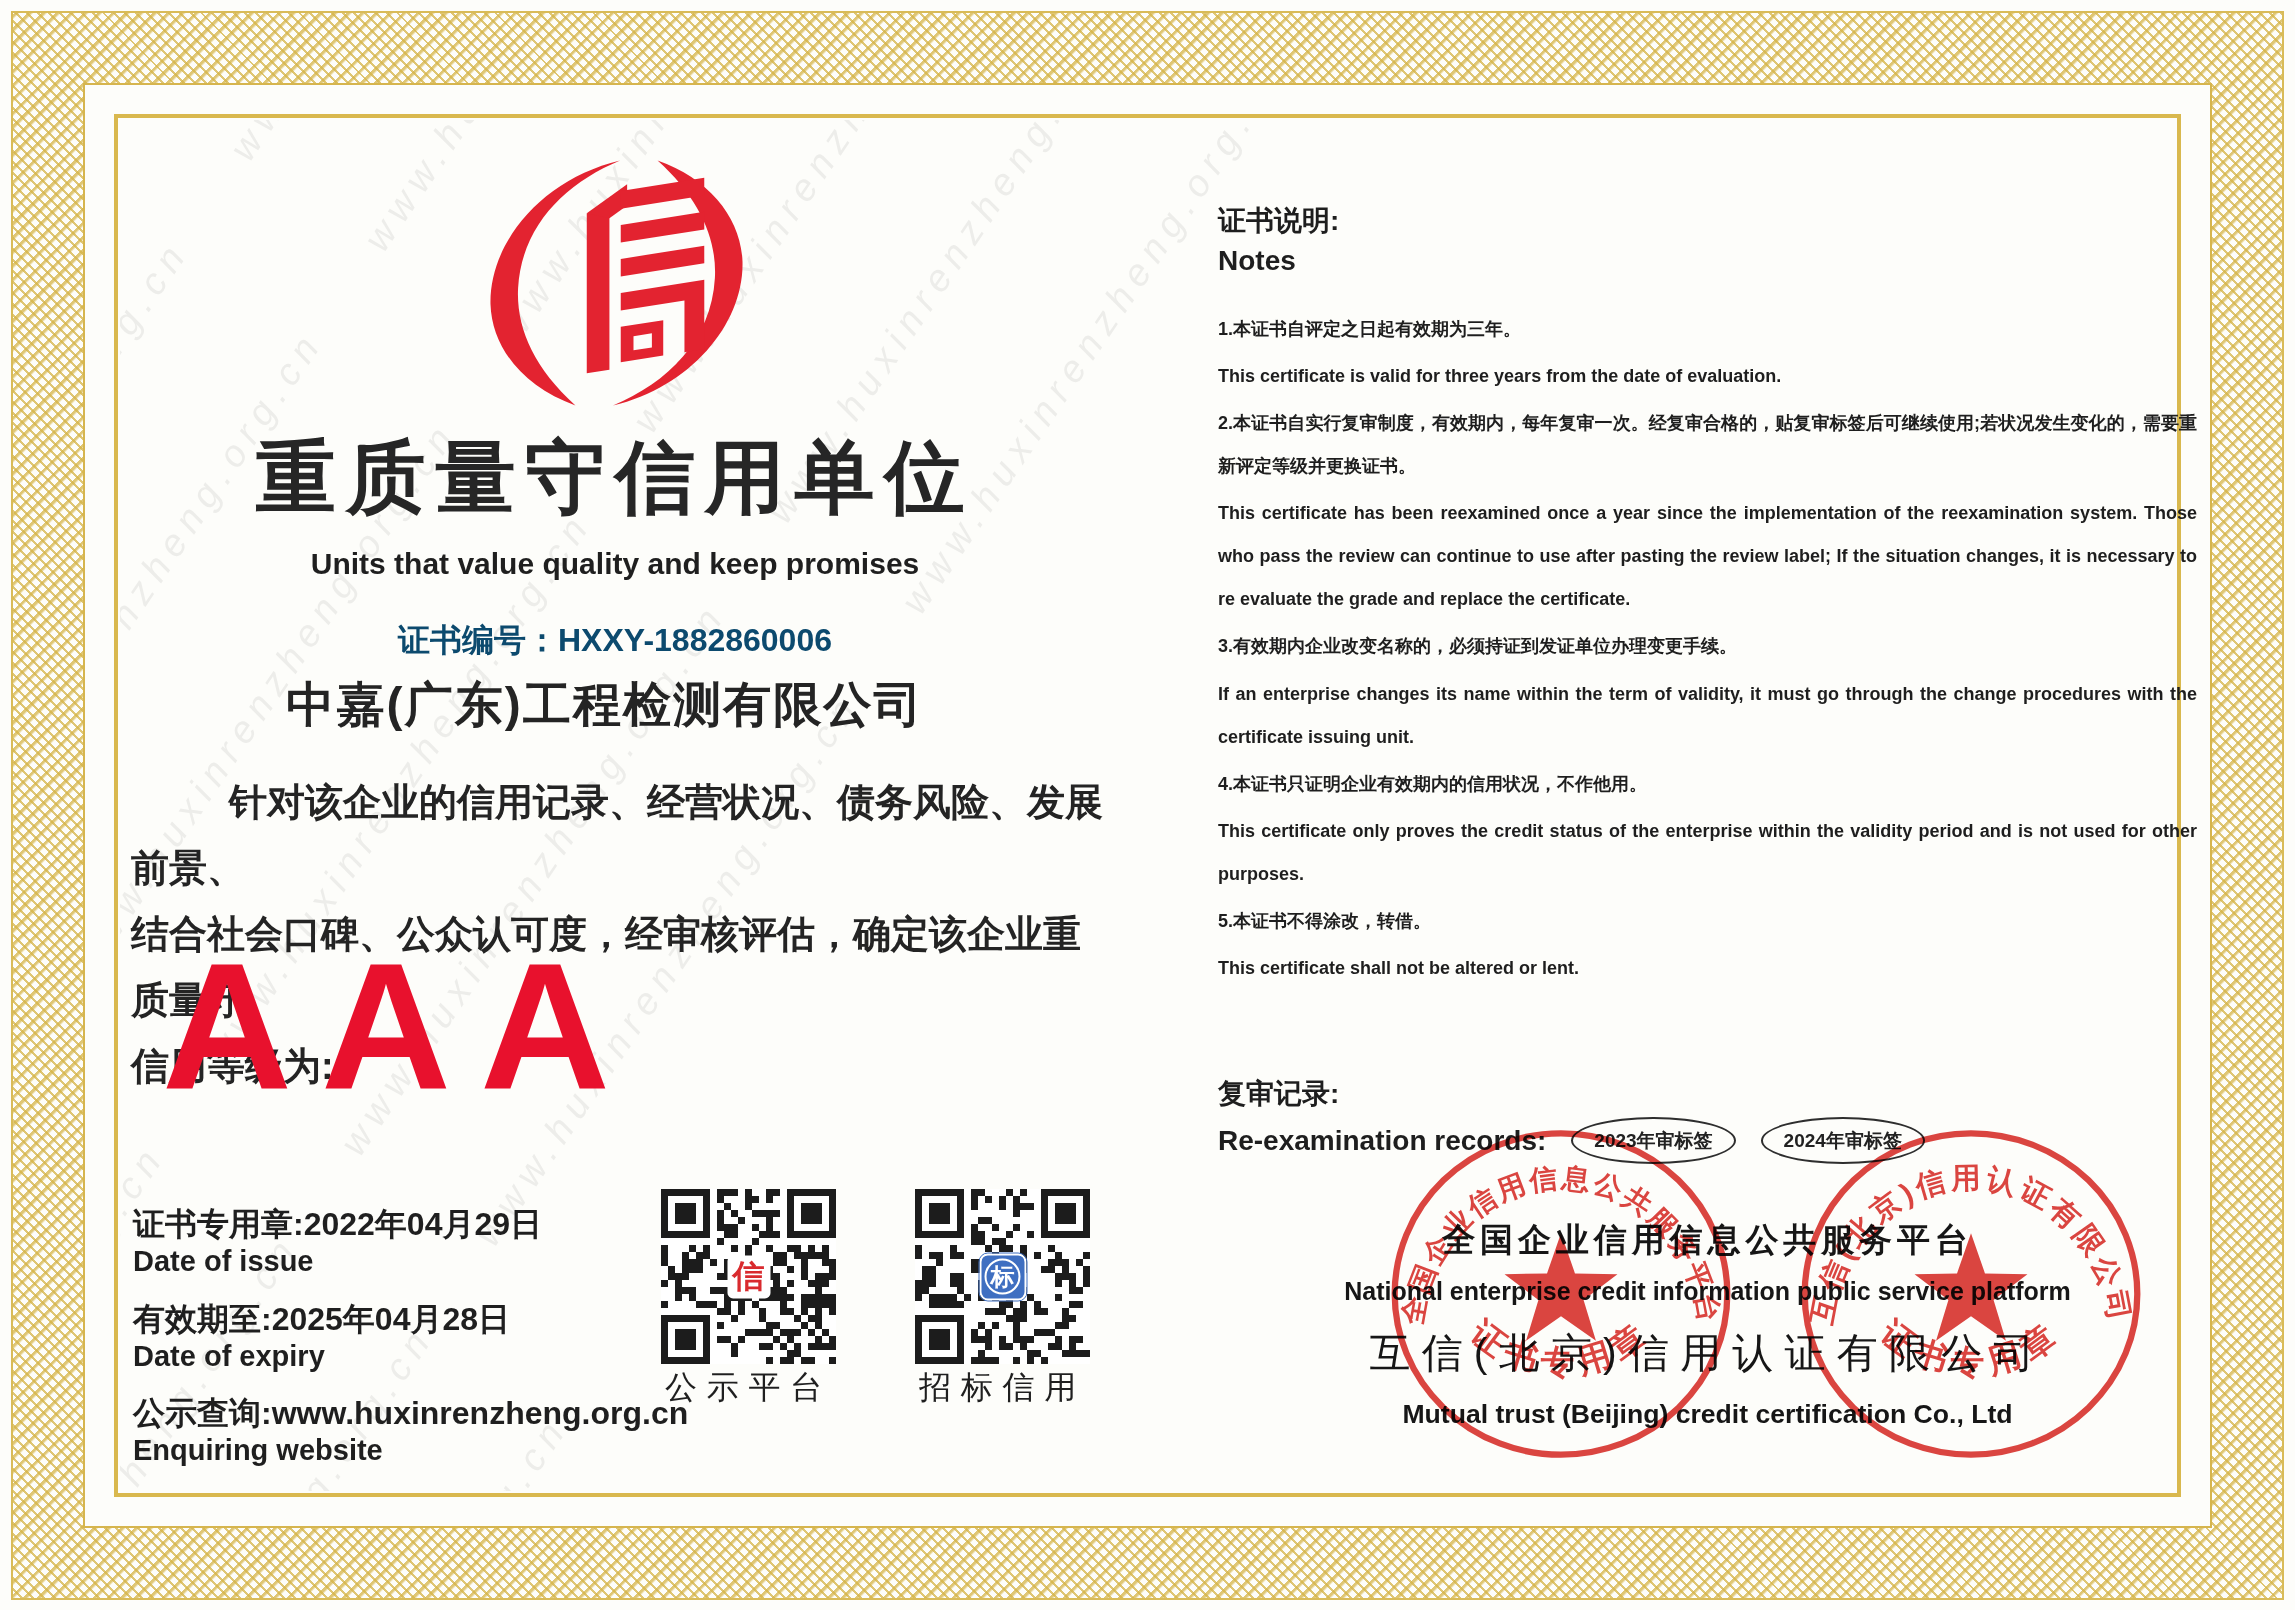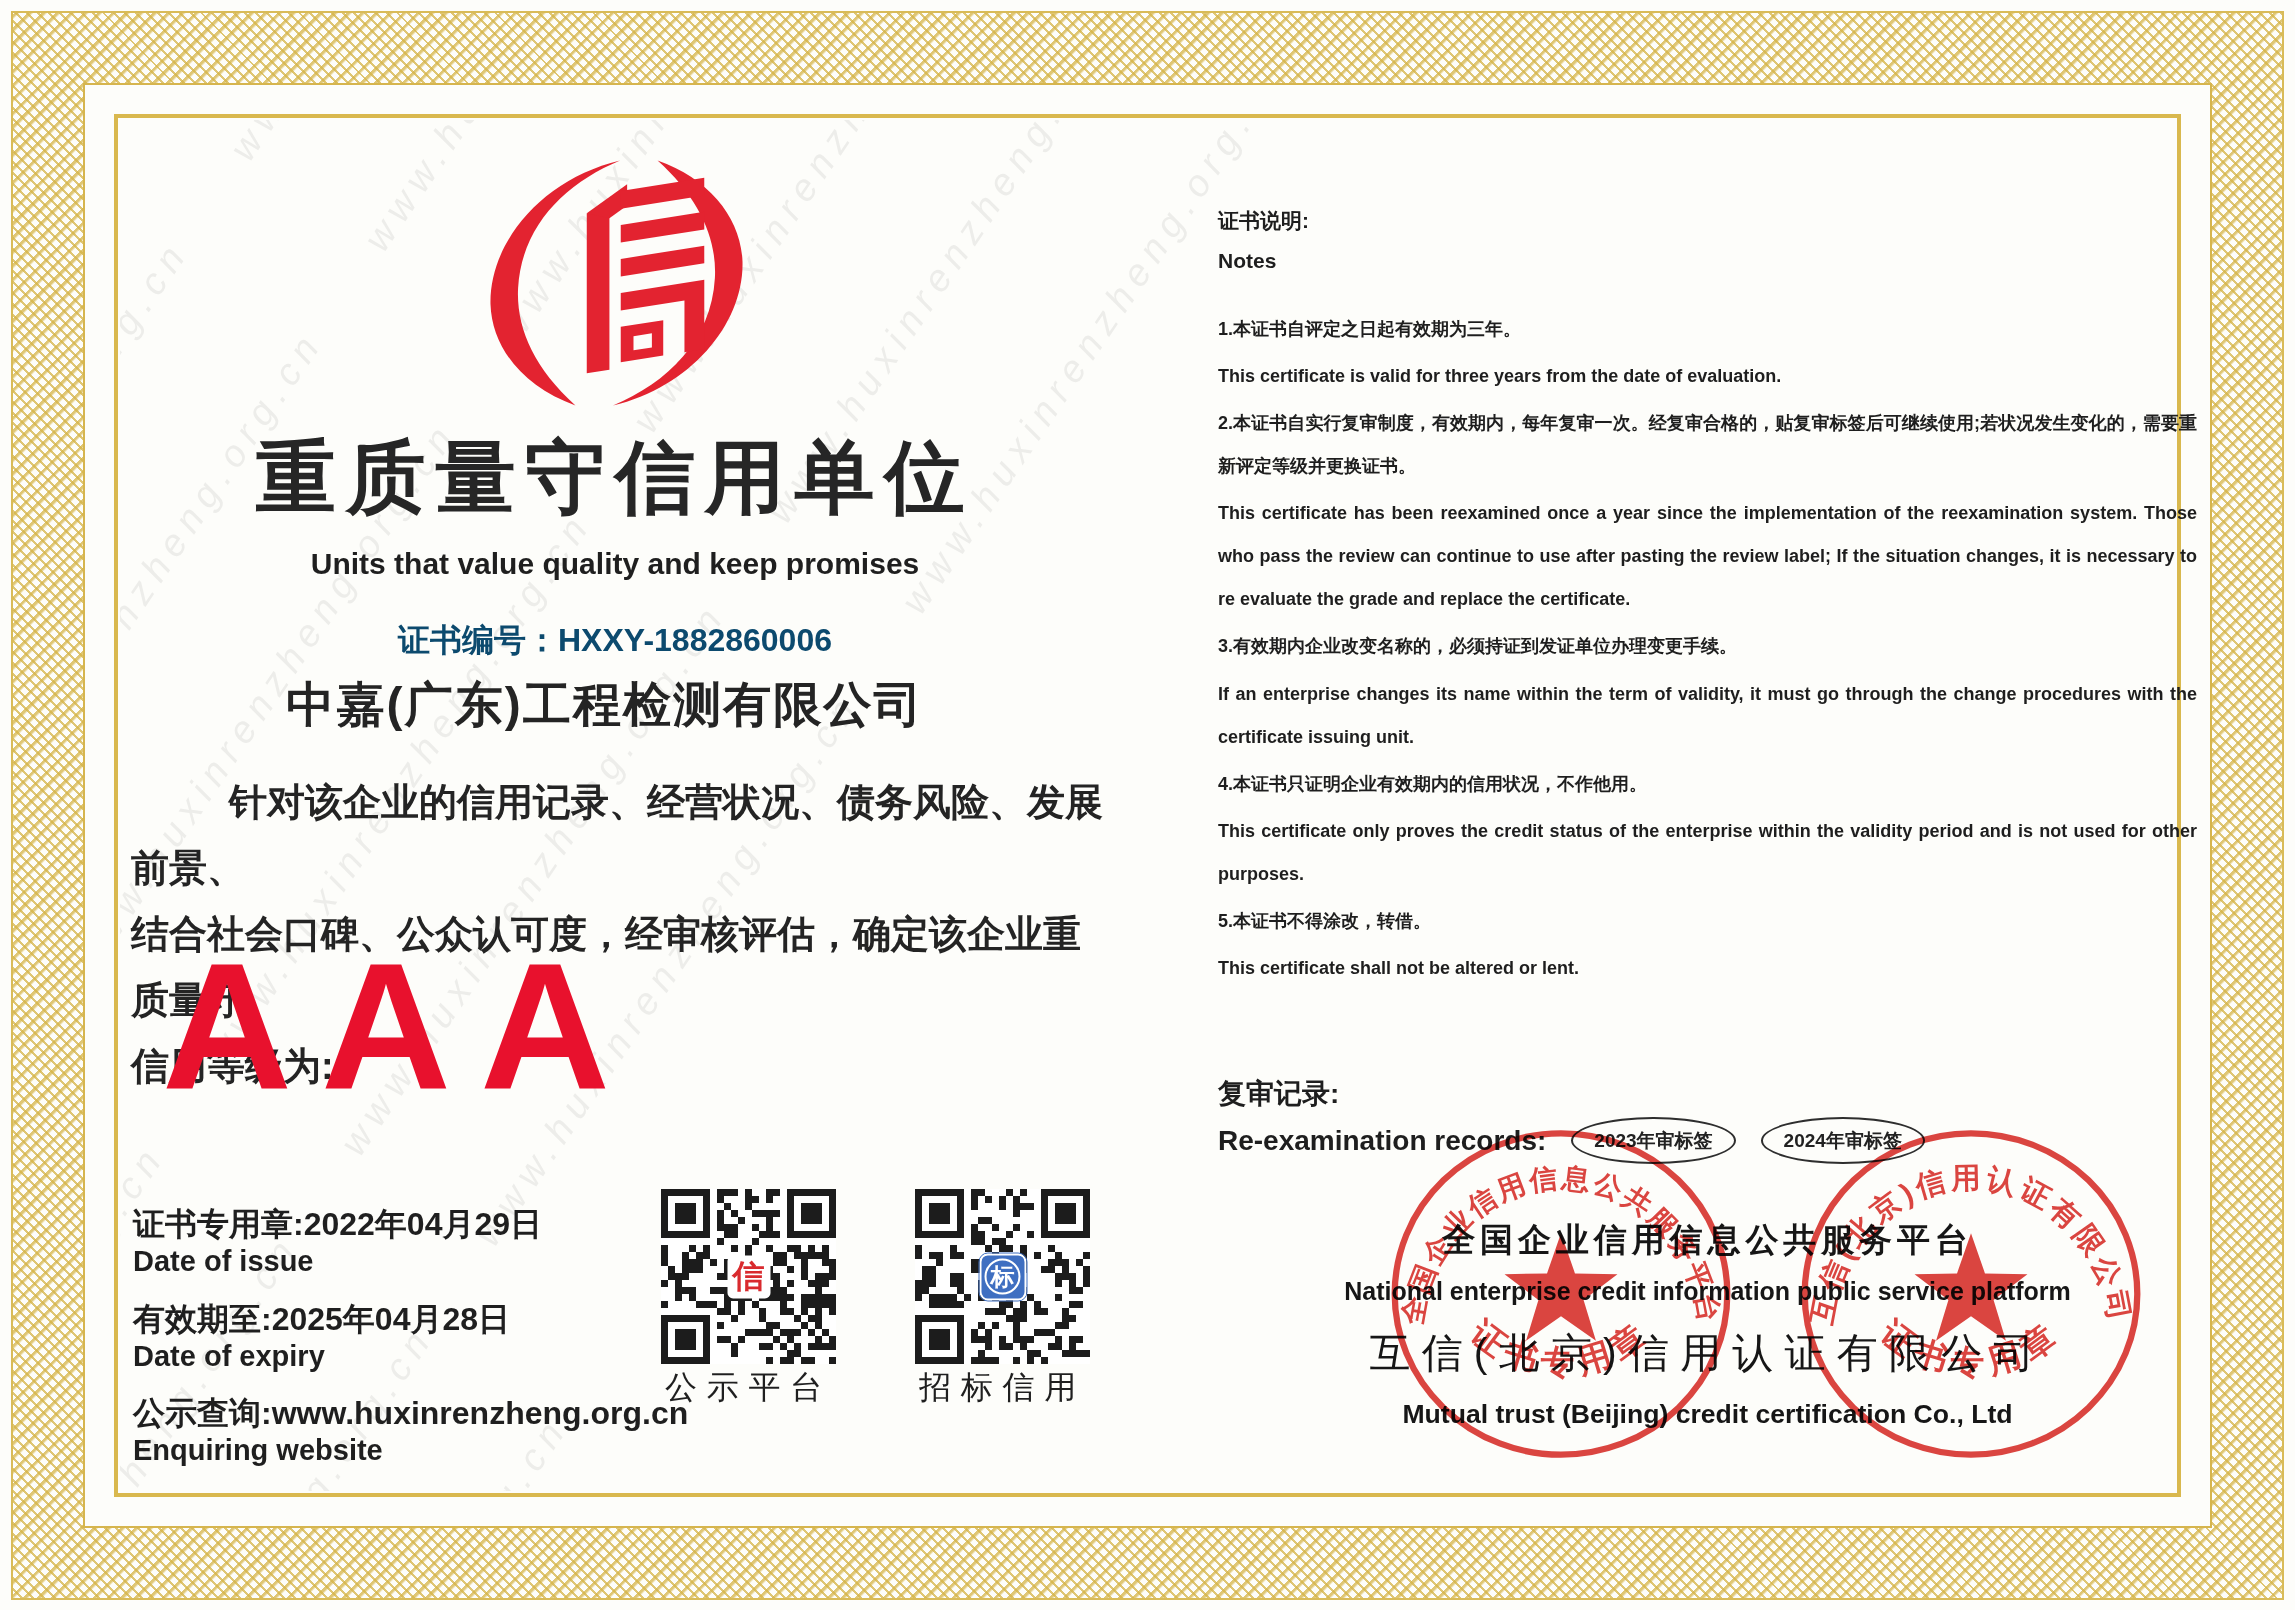--- a/index.html
+++ b/index.html
@@ -45,21 +45,21 @@
     width:43px;height:43px;display:flex;align-items:center;justify-content:center;}
   .qc-xin{background:#fff;border-radius:5.6px;color:#d92a2e;font-size:32px;font-weight:bold;}
   .qc-biao{background:#3f6fc1;border-radius:8.4px;color:#fff;font-size:24px;font-weight:bold;
     border:2.8px solid #fff;outline:1.4px solid #3f6fc1;}
   .qc-biao i{font-style:normal;border:2.1px solid #fff;border-radius:50%;width:32px;height:32px;
     display:flex;align-items:center;justify-content:center;}
   .qr-label{margin-top:2px;text-align:center;font-size:32px;font-weight:normal;
     letter-spacing:9.8px;color:#1f1f1f;white-space:nowrap;}
   
   .notes-wrap{position:absolute;left:1218px;top:201px;width:979px;color:#1e1e1e;}
-  .nh{font-size:21px;font-weight:bold;line-height:40px;}
+  .nh{font-size:28px;font-weight:bold;line-height:40px;}
   .notes-list{margin-top:26.6px;}
   .notes-list p{margin:0 0 4.2px 0;font-size:18px;font-weight:bold;line-height:43px;
     text-align:justify;}
   .review{position:absolute;left:1218px;top:1075px;width:979px;color:#1e1e1e;}
   .review .r-zh{font-size:28px;font-weight:bold;line-height:38px;}
   .review .r-row{display:flex;align-items:center;gap:25px;margin-top:4.2px;}
   .review .r-en{font-size:28px;font-weight:bold;white-space:nowrap;}
   .tag-oval{border:2.1px solid #2e2e2e;border-radius:50%;padding:8.4px 21px;font-size:19px;
     font-weight:600;white-space:nowrap;color:#222;}
   .issuer{position:absolute;left:1218px;top:1218px;width:979px;text-align:center;color:#161616;}

